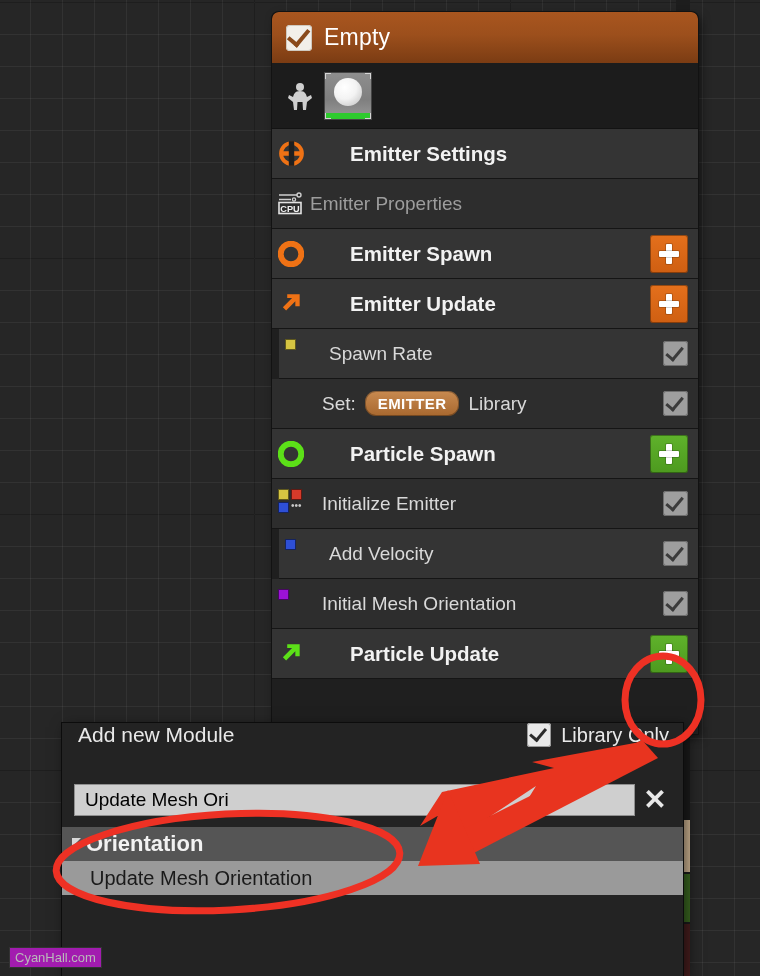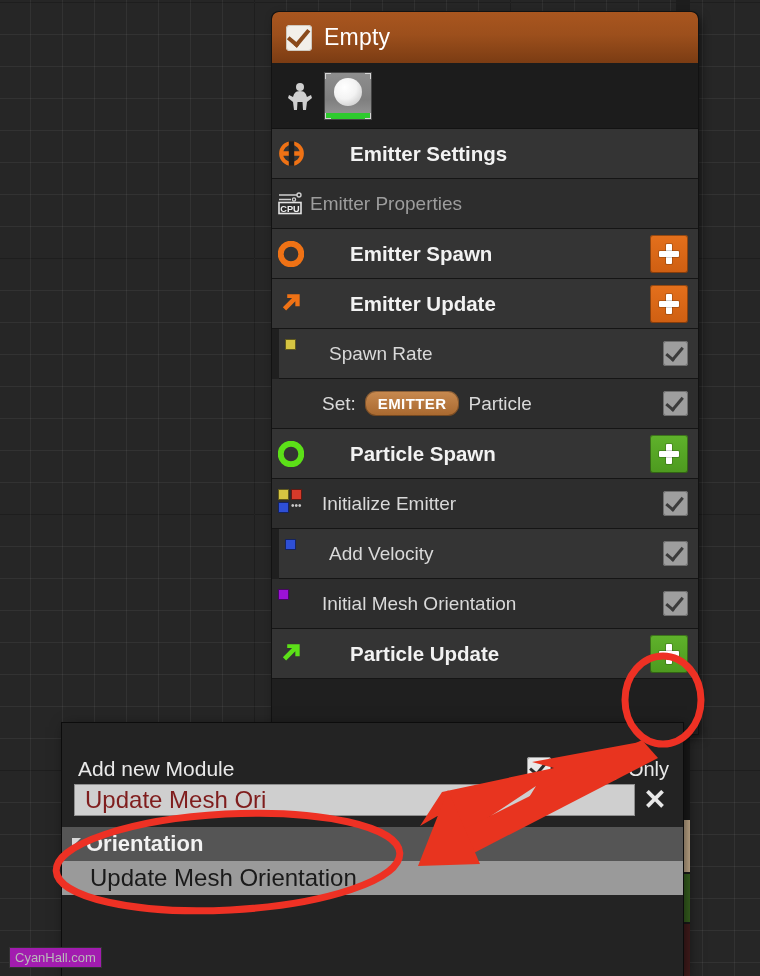--- a/index.html
+++ b/index.html
@@ -119,47 +119,47 @@
     color:#fff;font-weight:bold;font-size:15px;letter-spacing:.4px;
     padding:4px 13px;border-radius:11px;margin:0 9px;
     box-shadow:inset 0 0 0 1px rgba(0,0,0,.3);
   }
 
   
   #add-module{
     position:absolute;left:62px;top:723px;width:621px;height:253px;
     background:#232323;box-shadow:0 0 0 1px #0c0c0c, 4px 4px 14px rgba(0,0,0,.6);
   }
-  .am-head{height:58px;display:flex;align-items:flex-end;padding:0 14px 0 16px;box-sizing:border-box;}
+  .am-head{height:58px;display:flex;align-items:flex-start;padding:0 14px 0 16px;box-sizing:border-box;}
   .am-title{color:#e9e9e9;font-size:21px;}
   .am-right{margin-left:auto;display:flex;align-items:center;gap:10px;}
   .am-cb{width:24px;height:24px;background:#e9e9e9;border-radius:3px;display:flex;
          align-items:center;justify-content:center;box-shadow:inset 0 0 0 1px #9a9a9a;}
   .am-cb .tick{width:13px;height:7px;border-left:3.5px solid #2a2a2a;border-bottom:3.5px solid #2a2a2a;
                transform:rotate(-50deg) translate(1px,-2px);}
   .am-cb-label{color:#e9e9e9;font-size:20px;}
 
   .am-searchrow{display:flex;align-items:center;padding:0 8px 0 12px;height:38px;}
   .am-search{
     flex:1;height:32px;background:#cfcfcf;border:1px solid #8f8f8f;display:flex;align-items:center;
     padding:0 10px;box-sizing:border-box;
   }
-  .am-search span{color:#7f1d1d;font-size:24px;}
+  .am-search span{color:#000000;font-size:19px;}
   .am-x{width:40px;display:flex;align-items:center;justify-content:center;color:#e8e8e8;
         font-size:28px;font-weight:bold;line-height:1;}
 
   .am-list{margin-top:8px;}
   .am-cat{height:34px;background:#555555;display:flex;align-items:center;padding-left:10px;}
   .am-cat .tri{
     width:0;height:0;border-left:9px solid #d8d8d8;border-bottom:9px solid transparent;
     margin-right:5px;transform:translateY(-2px);
   }
   .am-cat .t{color:#f2f2f2;font-size:22px;font-weight:bold;}
   .am-item{height:34px;background:#9a9a9a;display:flex;align-items:center;padding-left:28px;}
-  .am-item .t{color:#1a1a1a;font-size:24px;}
+  .am-item .t{color:#1a1a1a;font-size:20px;}
 
   
   #anno{position:absolute;inset:0;pointer-events:none;}
 
   
   #watermark{
     position:absolute;left:10px;top:948px;background:#a21caf;color:#b9b9b9;
     font-size:13px;padding:2px 5px;box-shadow:0 0 0 1px #333;
   }
 </style>
@@ -265,21 +265,21 @@
     <div class="cb">
       <div class="tick"></div>
     </div>
   </div>
 
   <div class="row sub">
     <div class="swgrid"></div>
     <div class="indent"></div>
     <div class="lbl">Set:</div>
     <div class="pill">EMITTER</div>
-    <div class="lbl">Particle</div>
+    <div class="lbl">Library</div>
     <div class="spacer"></div>
     <div class="cb">
       <div class="tick"></div>
     </div>
   </div>
 
   <div class="row section">
     <div class="ic">
       <svg width="26" height="26" viewBox="0 0 24 24">
         <circle cx="12" cy="12" r="9.5" fill="none" stroke="#5ce018" stroke-width="5.5"></circle>

